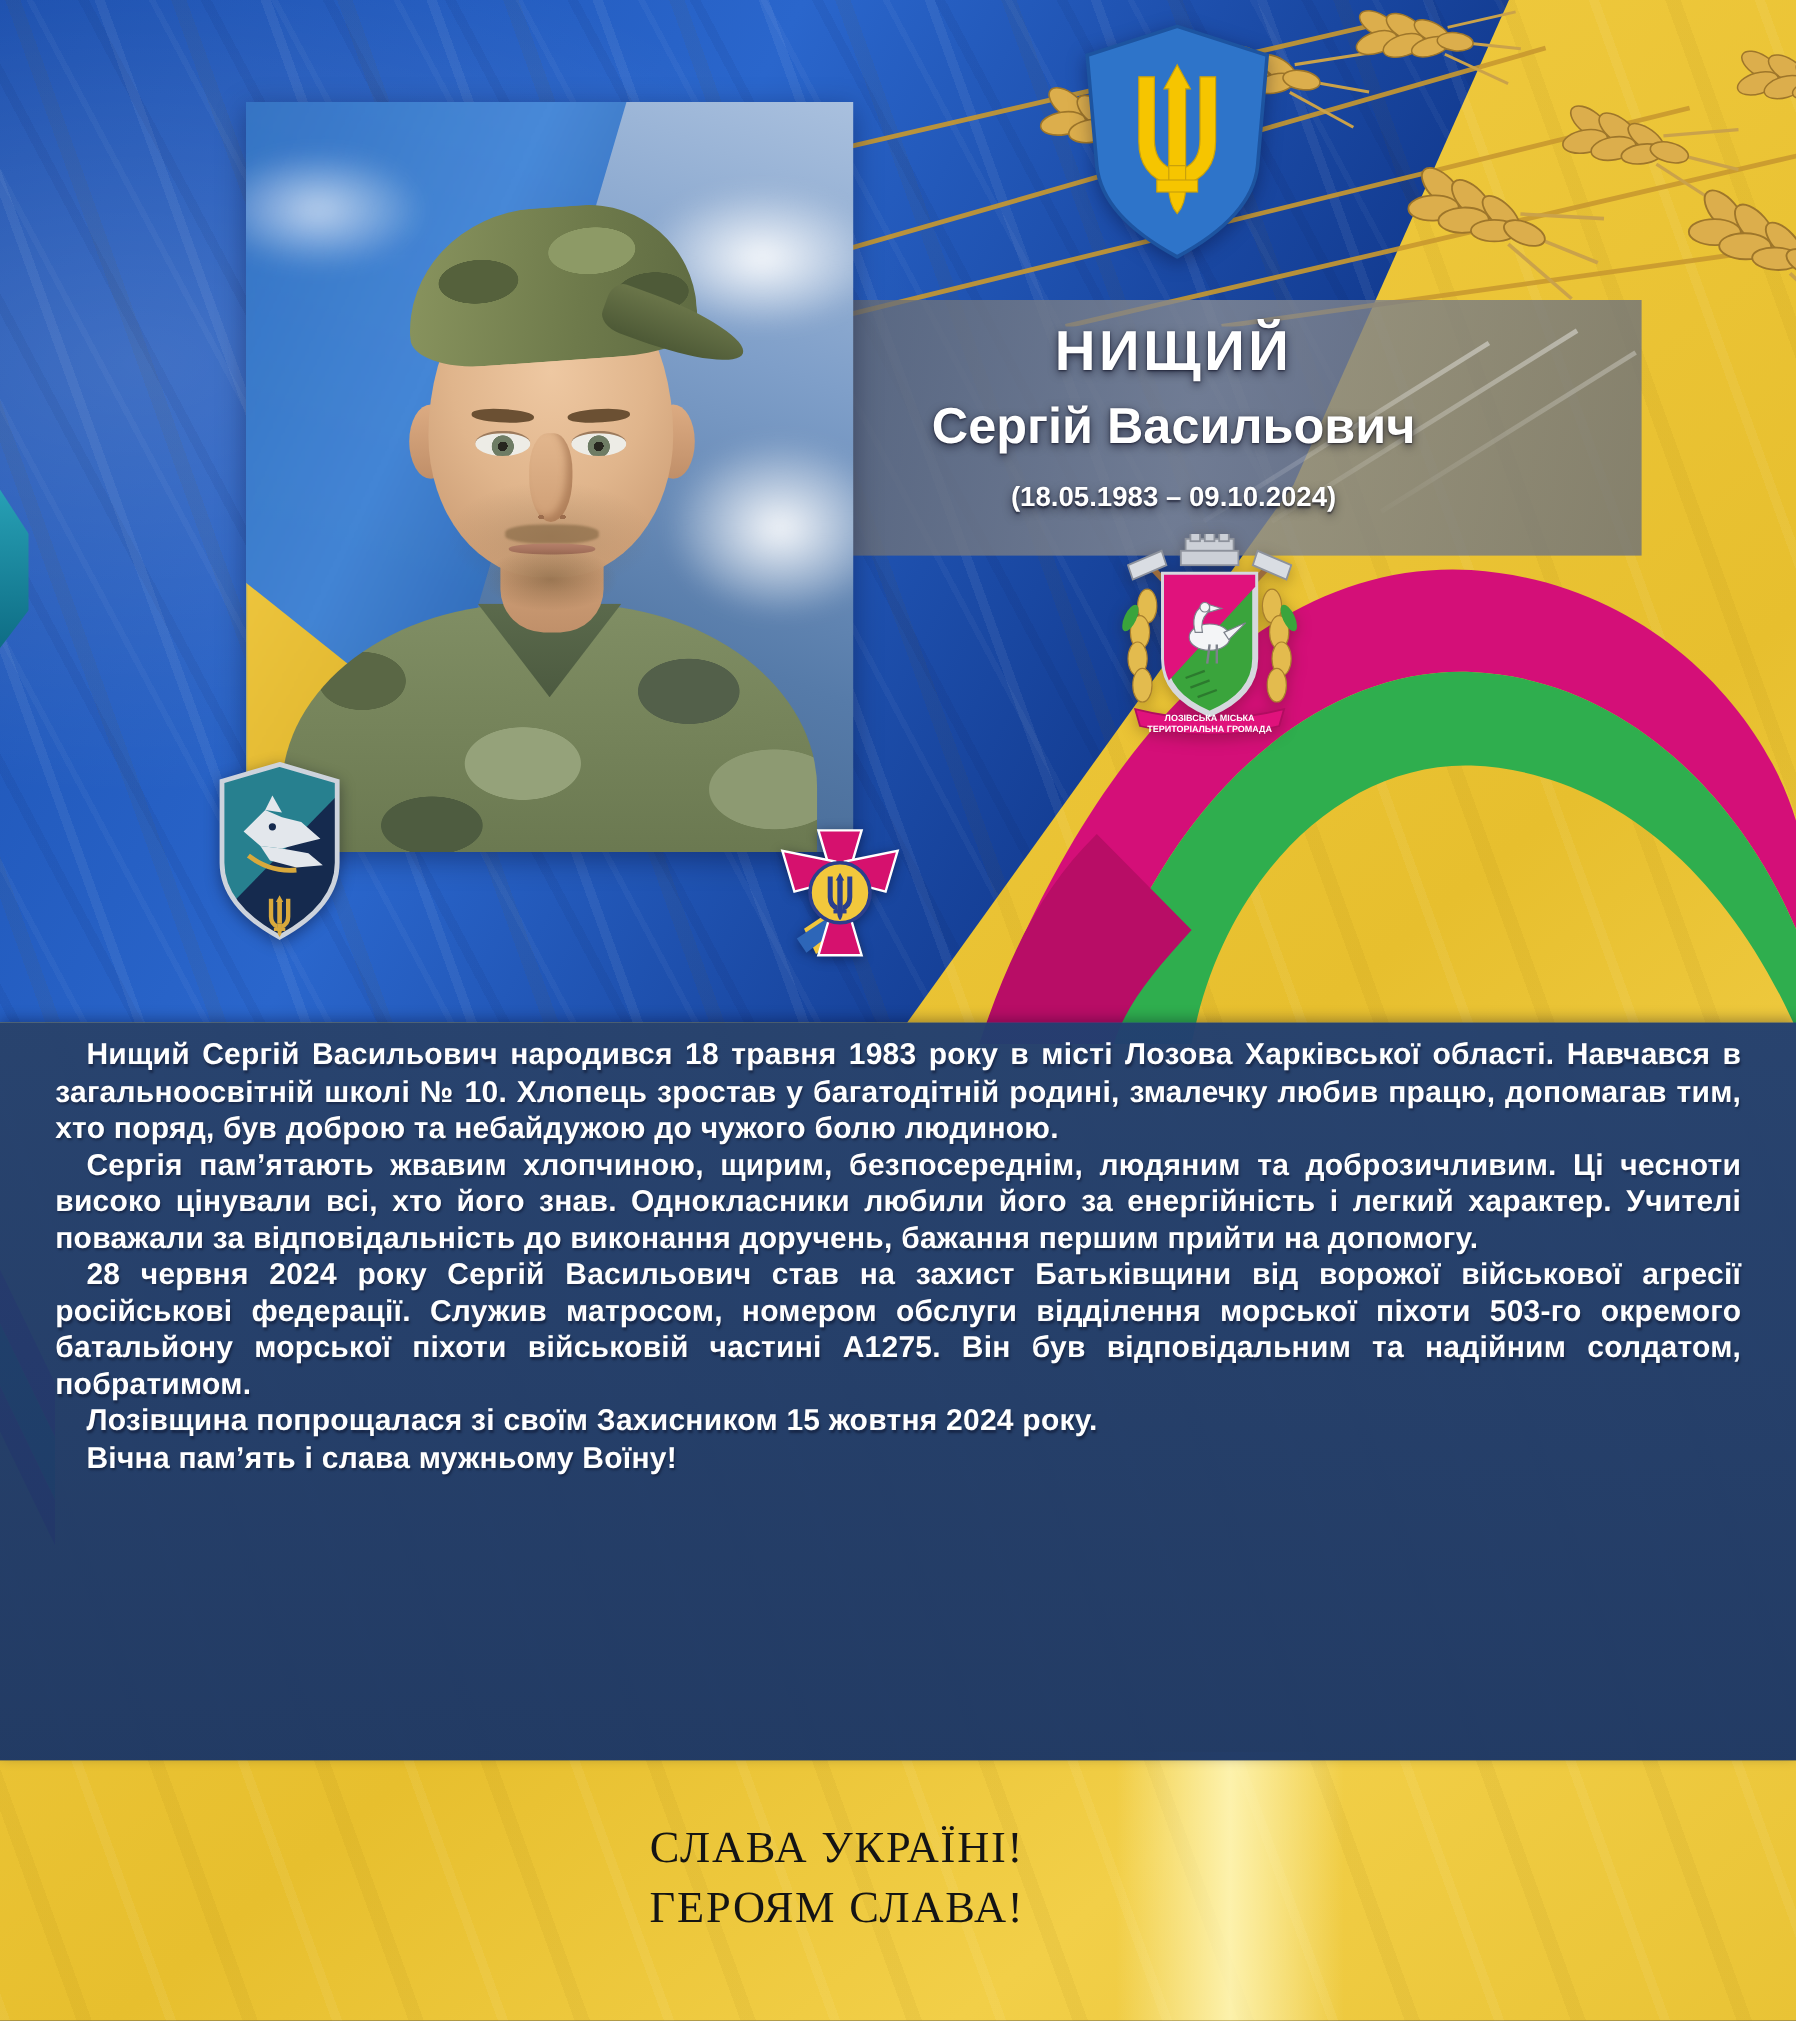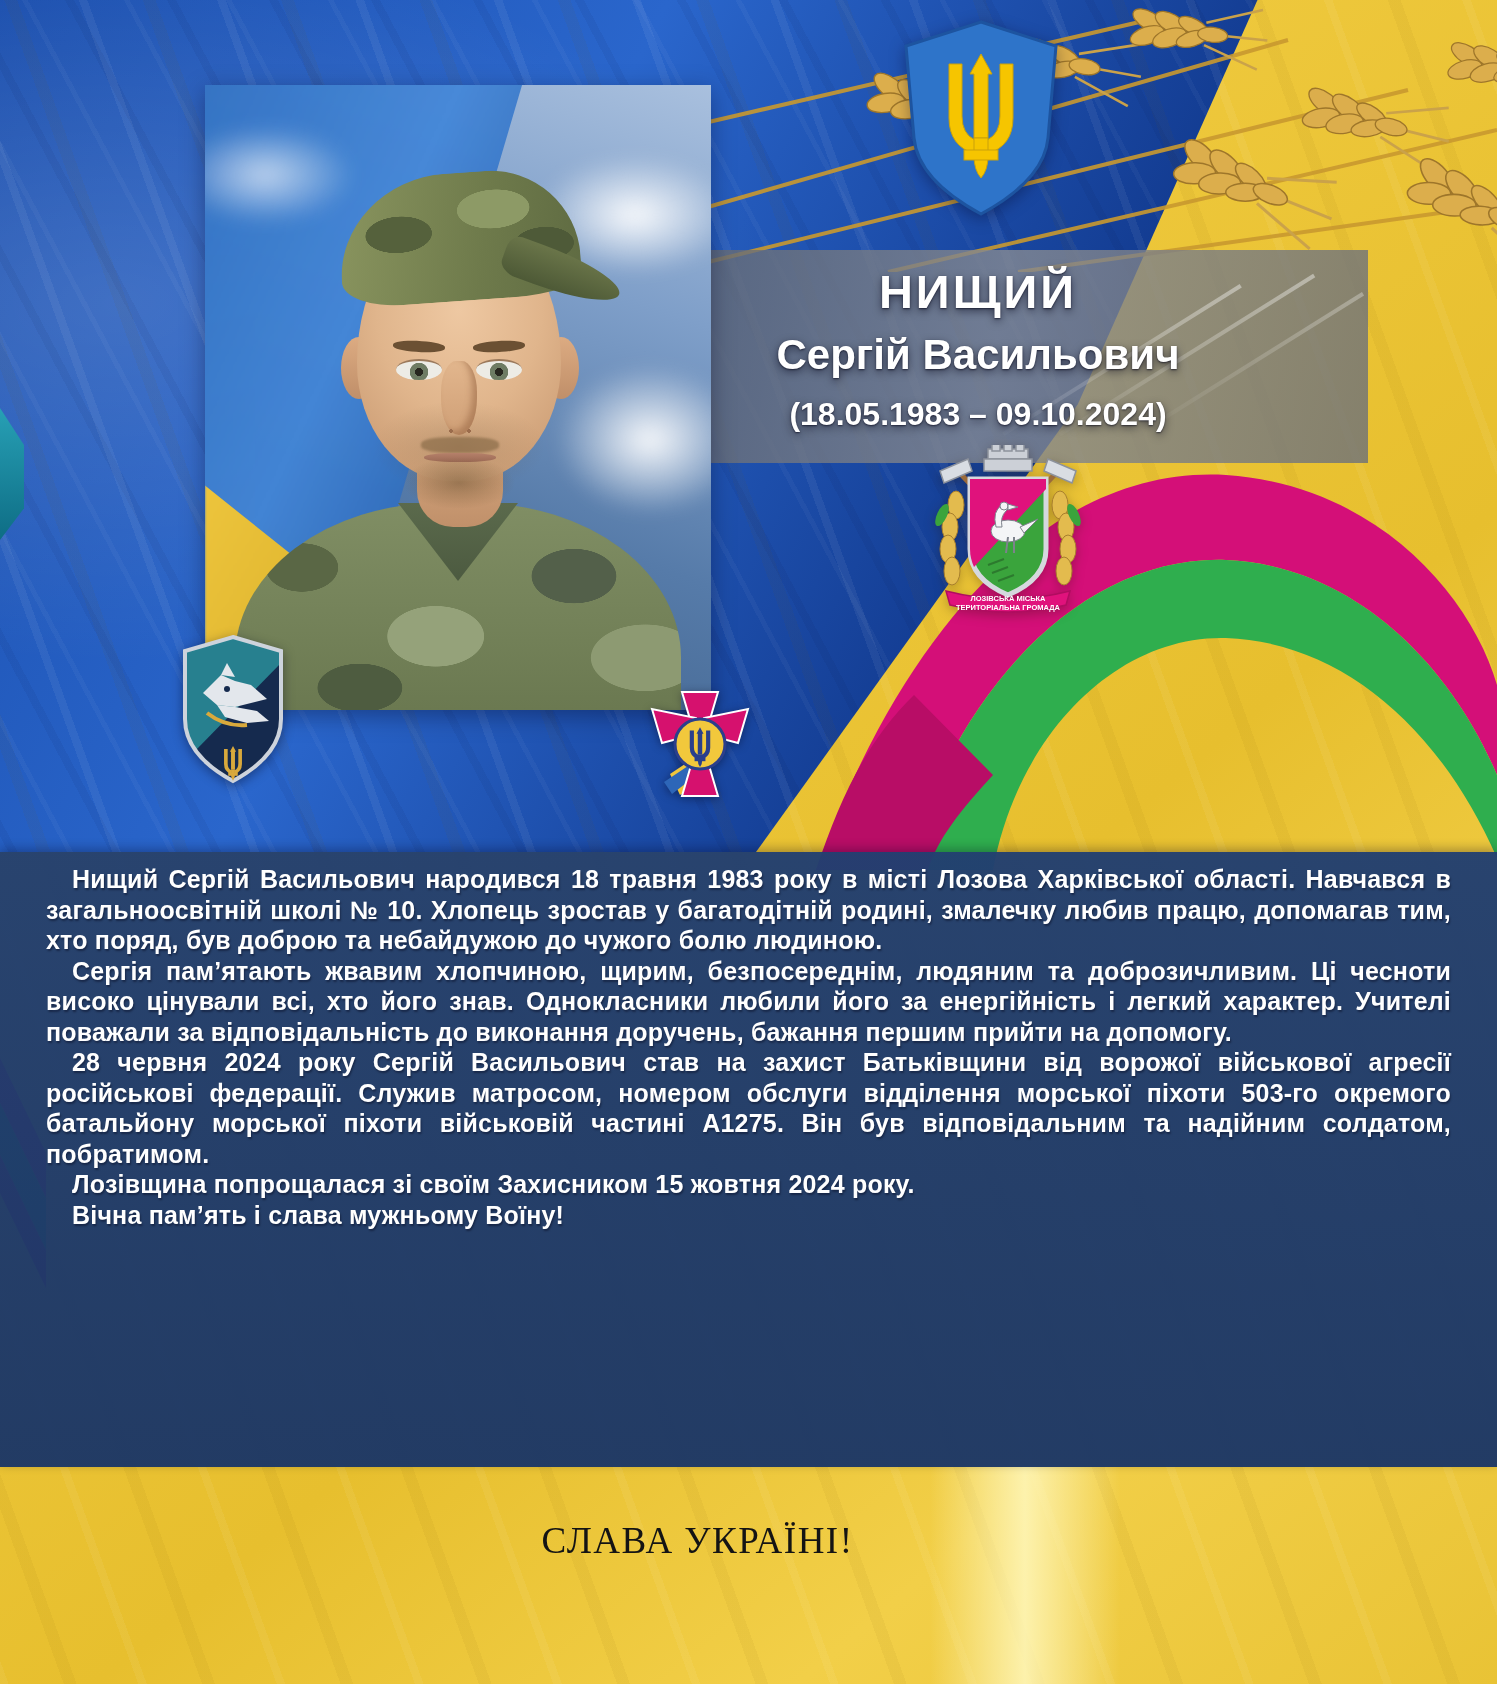--- a/index.html
+++ b/index.html
@@ -39,21 +39,21 @@
   .s3{left:1255px; top:235px; height:250px; opacity:.4;}
   
   .name-band{
     position:absolute; left:688px; top:250px; width:680px; height:213px;
     background:linear-gradient(100deg, rgba(99,104,114,.80), rgba(134,138,146,.80) 45%, rgba(108,112,122,.80));
   }
   .name-block{position:absolute; left:728px; top:266px; width:500px; text-align:center; color:#fff;
     text-shadow:0 3px 8px rgba(0,0,20,.55), 0 1px 2px rgba(0,0,20,.6);}
   .surname{font-size:47px; font-weight:bold; letter-spacing:3px; line-height:52px; margin:0;}
   .given{font-size:42px; font-weight:bold; line-height:50px; margin:12px;}
-  .dates{font-size:32px; font-weight:bold; line-height:44px; margin:0;}
+  .dates{font-size:23px; font-weight:bold; line-height:44px; margin:0;}
   
   .tryzub-shield{position:absolute; left:898px; top:20px; width:166px; height:198px; filter:drop-shadow(0 4px 8px rgba(0,0,30,.35));}
   
   .ribbon{position:absolute; left:756px; top:380px; width:741px; height:490px;}
   .ribbon-sliver{position:absolute; left:0px; top:1058px; width:46px; height:250px;}
   .teal-sliver{position:absolute; left:0; top:408px; width:24px; height:132px;
     background:linear-gradient(#27a0b5,#0e6d85); clip-path:polygon(0 0,100% 28%,100% 76%,0 100%);}
   
   .photo{position:absolute; left:205px; top:85px; width:506px; height:625px; overflow:hidden;
     background:linear-gradient(200deg,#a9c0de 0%,#7f9fc9 30%,#567ba9 62%,#3d5f88 100%);
@@ -329,15 +329,16 @@
   <div class="bio-text">
     <p>Нищий Сергій Васильович народився 18 травня 1983 року в місті Лозова Харківської області. Навчався в загальноосвітній школі № 10. Хлопець зростав у багатодітній родині, змалечку любив працю, допомагав тим, хто поряд, був доброю та небайдужою до чужого болю людиною.</p>
     <p>Сергія пам’ятають жвавим хлопчиною, щирим, безпосереднім, людяним та доброзичливим. Ці чесноти високо цінували всі, хто його знав. Однокласники любили його за енергійність і легкий характер. Учителі поважали за відповідальність до виконання доручень, бажання першим прийти на допомогу.</p>
     <p>28 червня 2024 року Сергій Васильович став на захист Батьківщини від ворожої військової агресії російськові федерації. Служив матросом, номером обслуги відділення морської піхоти 503-го окремого батальйону морської піхоти військовій частині А1275. Він був відповідальним та надійним солдатом, побратимом.</p>
     <p>Лозівщина попрощалася зі своїм Захисником 15 жовтня 2024 року.</p>
     <p>Вічна пам’ять і слава мужньому Воїну!</p>
   </div>
 
   <div class="slogans">
     <div>СЛАВА УКРАЇНІ!</div>
+    <div>ГЕРОЯМ СЛАВА!</div>
   </div>
 
 </div>
 
 </body></html>

